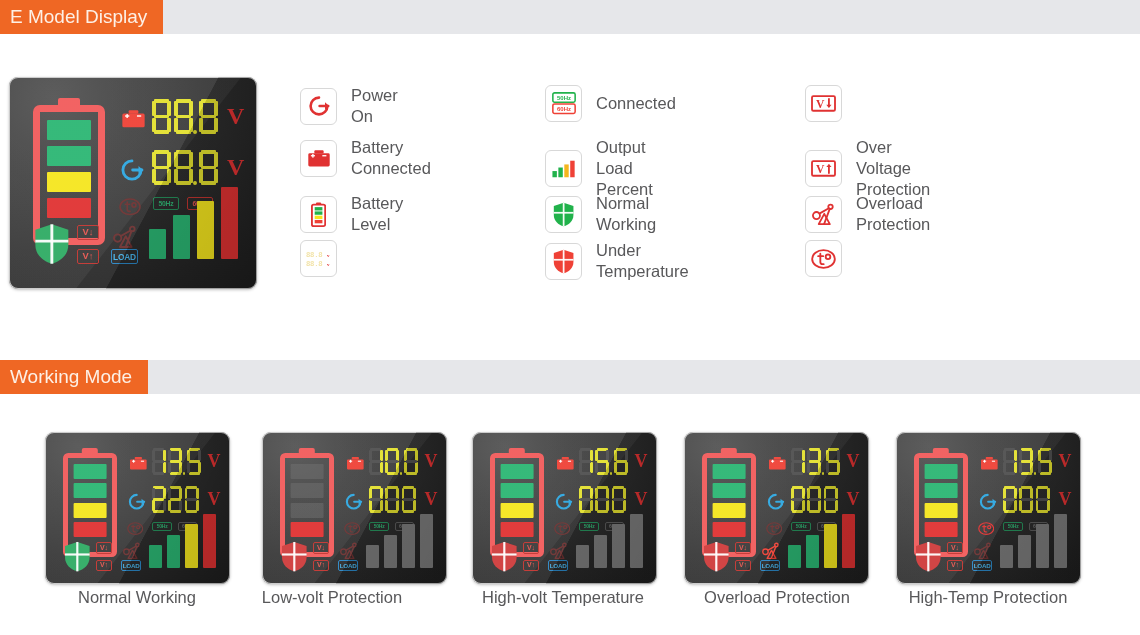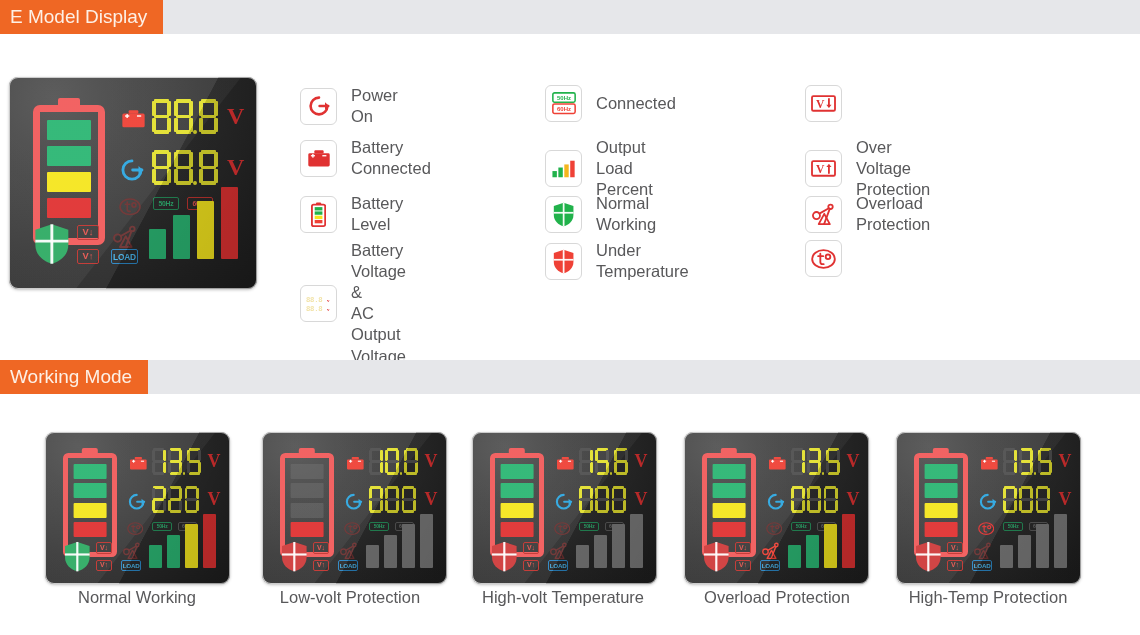--- a/index.html
+++ b/index.html
@@ -303,22 +303,20 @@
       <div class="legend-ico">
         <svg class="ico" viewBox="0 0 34 22" width="26" height="16.900000000000002" xmlns="http://www.w3.org/2000/svg">
           <g fill="#f2e3a8">
        <text x="0" y="9.4" font-family="Liberation Mono, monospace" font-size="9.5" font-weight="bold" letter-spacing="-0.3">88.8</text>
        <text x="0" y="20.6" font-family="Liberation Mono, monospace" font-size="9.5" font-weight="bold" letter-spacing="-0.3">88.8</text>
      </g>
      <text x="27.5" y="9.6" fill="#e03232" font-family="Liberation Serif, serif" font-size="6.5" font-weight="bold">v</text>
      <text x="27.5" y="20.8" fill="#e03232" font-family="Liberation Serif, serif" font-size="6.5" font-weight="bold">v</text>
         </svg>
       </div>
-      <div class="legend-txt">Battery Voltage &amp;
-AC Output Voltage</div>
     </div>
     <div class="legend-row" style="left: 545px; top: 85px;">
       <div class="legend-ico">
         <svg class="ico" viewBox="0 0 28 26" width="24" height="22.32" xmlns="http://www.w3.org/2000/svg">
           <rect x="1" y="1" width="26" height="11" rx="2" fill="none" stroke="#21b24b" stroke-width="1.8"></rect>
      <text x="14" y="9.2" text-anchor="middle" fill="#21b24b" font-family="Liberation Sans, sans-serif" font-size="7" font-weight="bold">50Hz</text>
      <rect x="1" y="14" width="26" height="11" rx="2" fill="none" stroke="#ef4136" stroke-width="1.8"></rect>
      <text x="14" y="22.2" text-anchor="middle" fill="#ef4136" font-family="Liberation Sans, sans-serif" font-size="7" font-weight="bold">60Hz</text>
         </svg>
       </div>
@@ -649,21 +647,21 @@
       </div>
       <div class="volt-label" style="left: 162.621px; top: 19.3952px; font-size: 17.9032px;">V</div>
       <div class="volt-label" style="left: 162.621px; top: 57.4395px; font-size: 17.9032px;">V</div>
       <div class="bars" style="left: 104.435px; top: 82.0565px; height: 53.7097px; gap: 5.22177px;">
         <div class="b" style="width: 12.6815px; height: 22.379px; background: rgb(122, 122, 122);"></div>
         <div class="b" style="width: 12.6815px; height: 32.8226px; background: rgb(122, 122, 122);"></div>
         <div class="b" style="width: 12.6815px; height: 43.2661px; background: rgb(122, 122, 122);"></div>
         <div class="b" style="width: 12.6815px; height: 53.7097px; background: rgb(122, 122, 122);"></div>
       </div>
     </div>
-    <div class="wm-cap" style="left: 240px; width: 220px;">Low-volt Protection</div>
+    <div class="wm-cap" style="left: 222px; width: 220px;">Low-volt Protection</div>
     <div class="panel wm" style="left: 472px;">
       <div class="bat" style="left: 17.9032px; top: 20.8871px; width: 53.7097px; height: 104.435px; border-width: 5.22177px; border-radius: 5.22177px; border-color: rgb(241, 91, 91); border-style: solid; position: absolute;">
         <div class="cap" style="top: -10.1895px; width: 16.4113px; height: 5.96774px; background: rgb(241, 91, 91);"></div>
         <div class="seg" style="width: 32.8226px; height: 14.9194px; top: 5.96774px; background: rgb(43, 182, 115); opacity: 1;"></div>
         <div class="seg" style="width: 32.8226px; height: 14.9194px; top: 25.3629px; background: rgb(43, 182, 115); opacity: 1;"></div>
         <div class="seg" style="width: 32.8226px; height: 14.9194px; top: 44.7581px; background: rgb(245, 230, 30); opacity: 1;"></div>
         <div class="seg" style="width: 32.8226px; height: 14.9194px; top: 64.1532px; background: rgb(224, 50, 50); opacity: 1;"></div>
       </div>
       <div style="position: absolute; left: 83.5484px; top: 23.871px; width: 18.6492px; height: 14.5464px;">
         <svg class="ico" viewBox="0 0 26 20" width="18.649193548387096" height="14.546370967741936" xmlns="http://www.w3.org/2000/svg">

